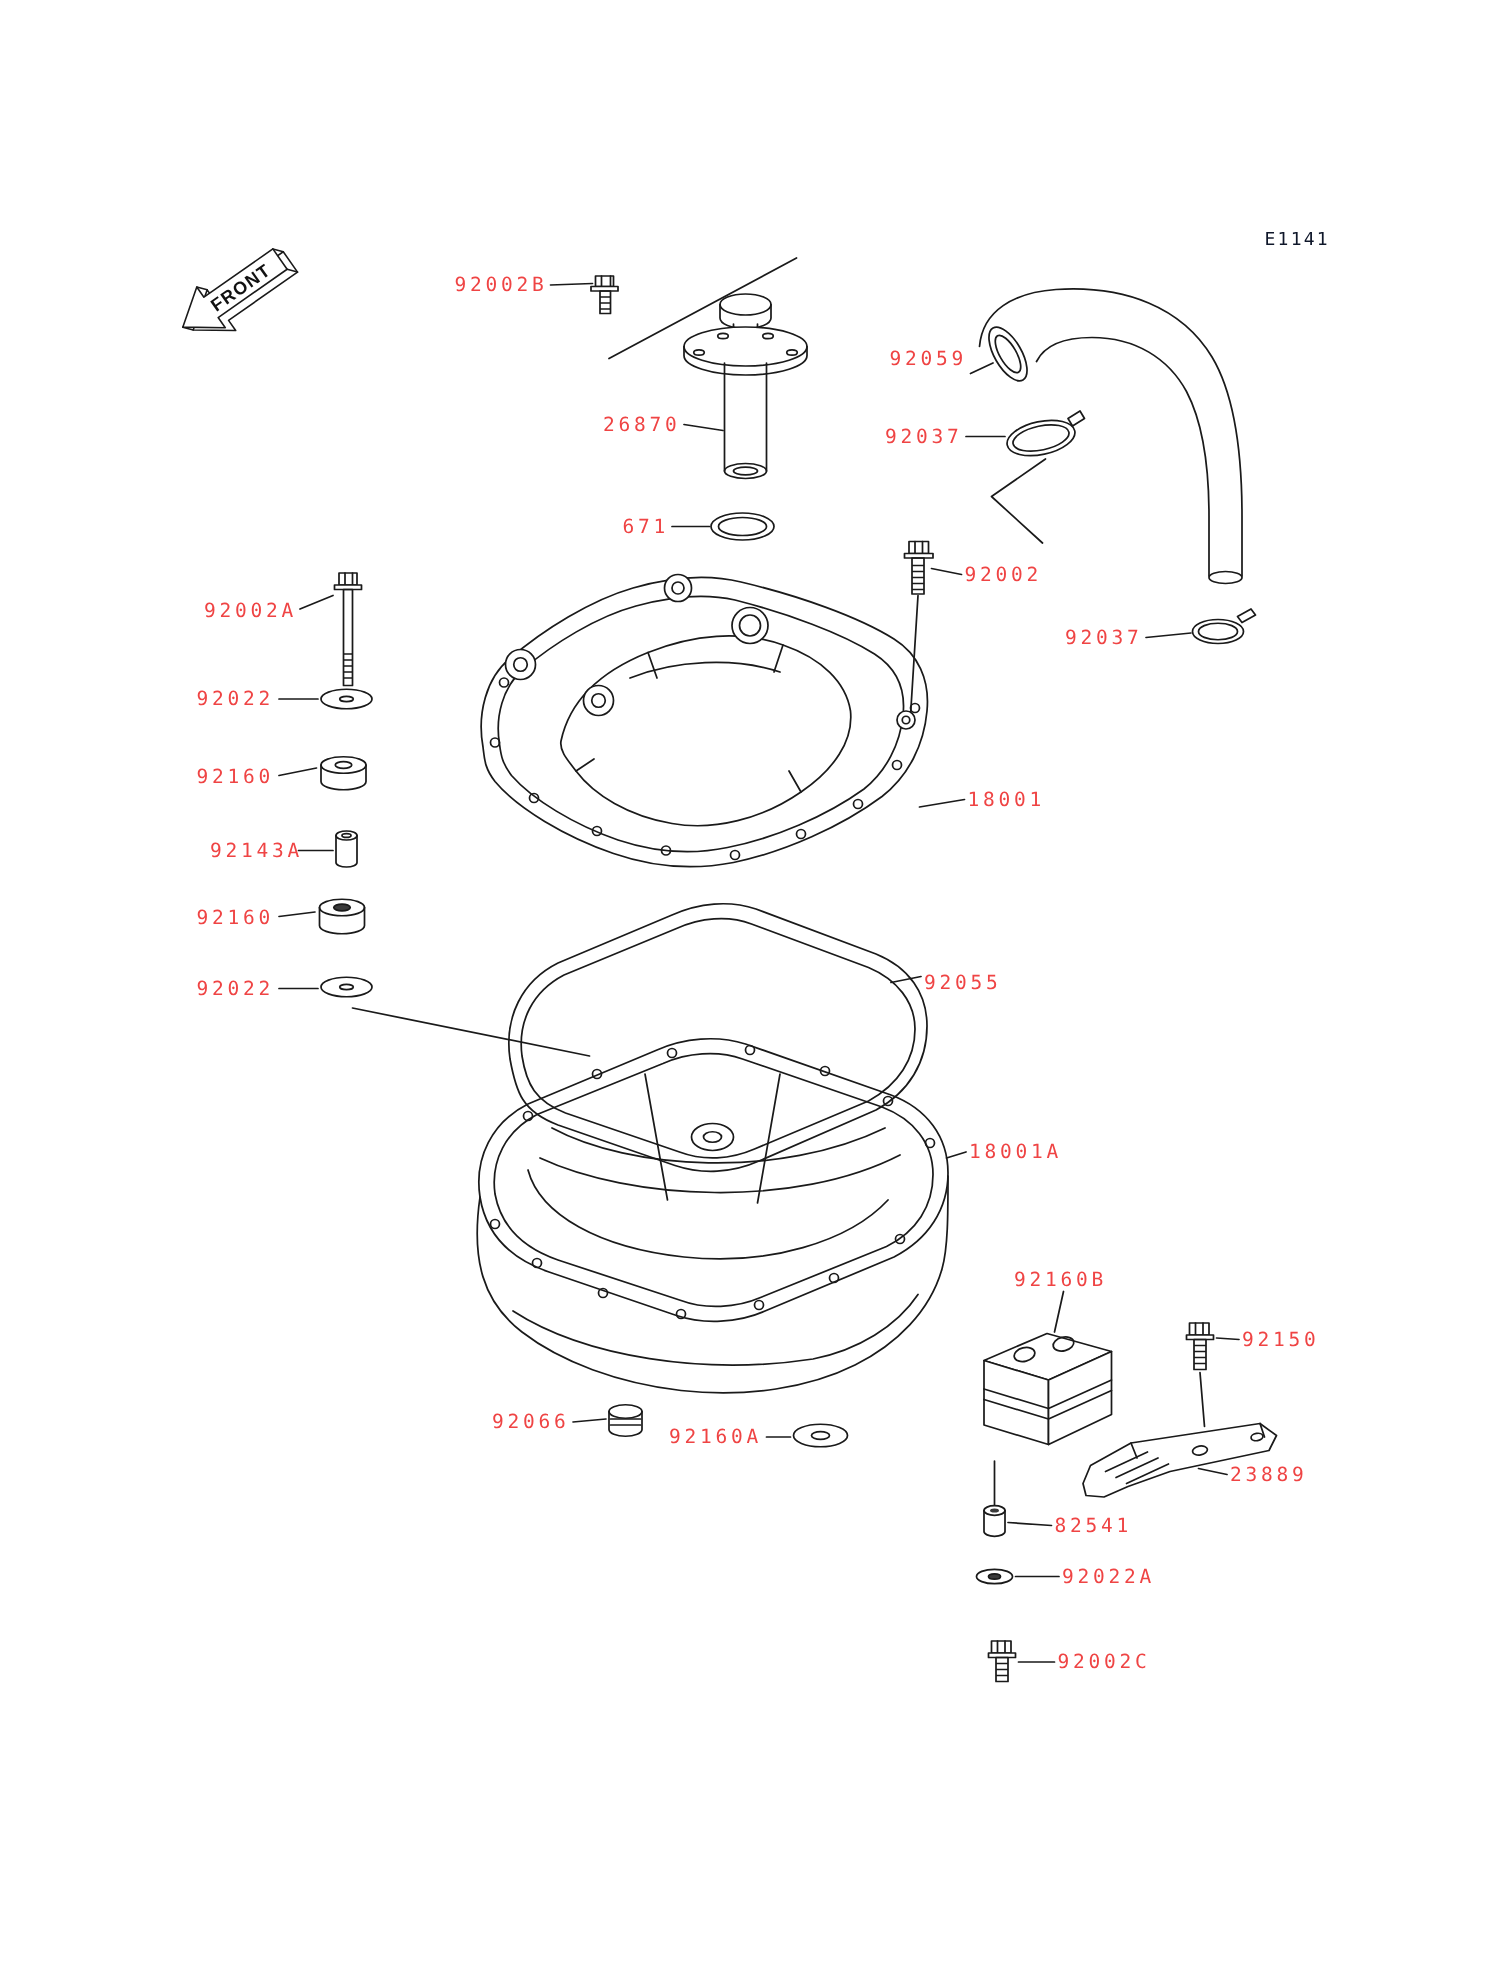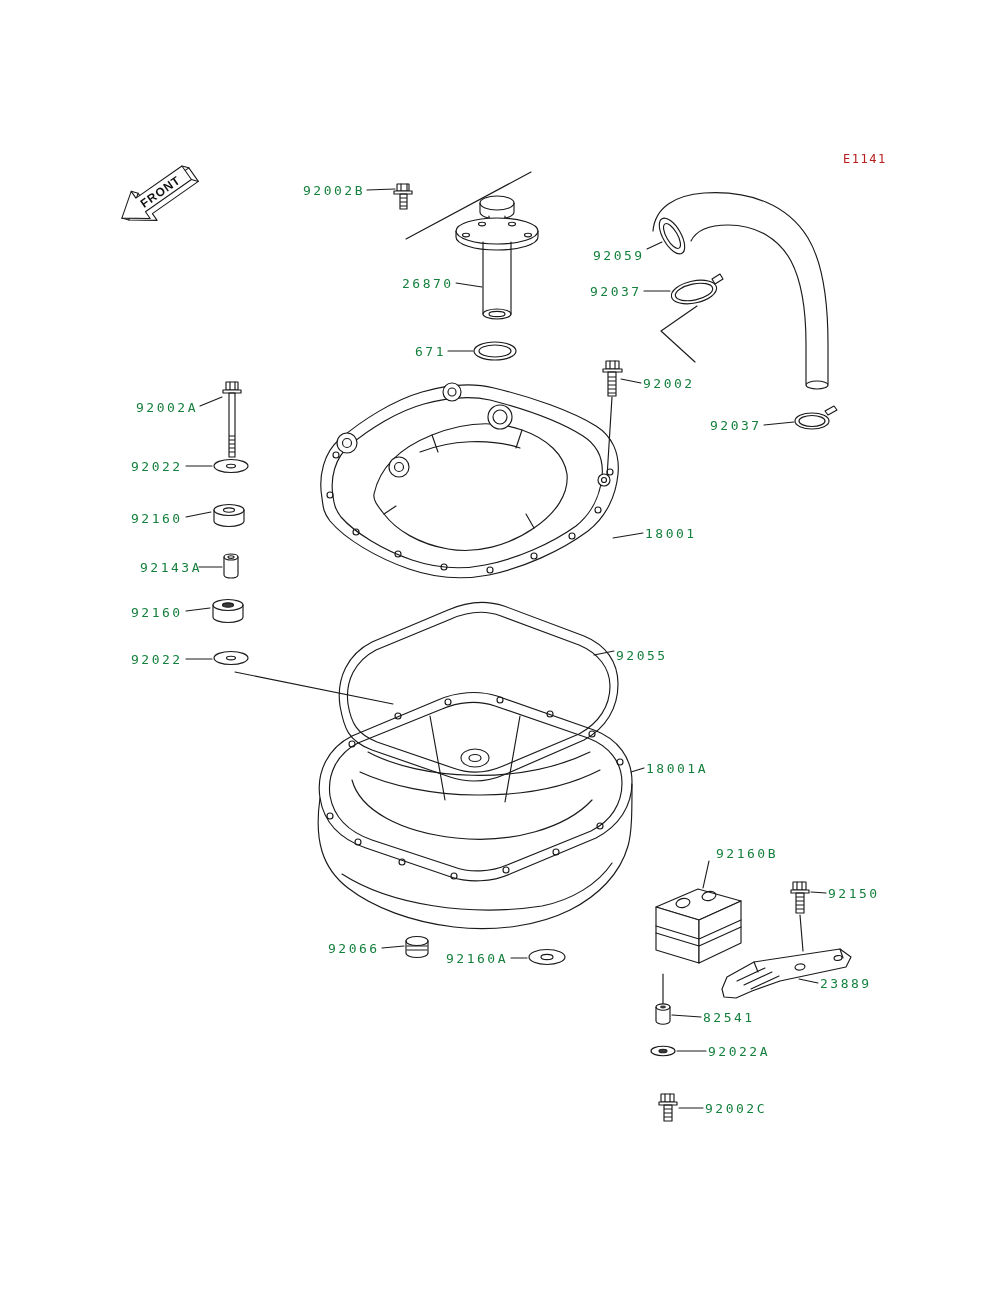--- a/index.html
+++ b/index.html
@@ -1,20 +1,20 @@
 <!DOCTYPE html>
 <html><head>
 <meta charset="utf-8">
 <style>
   html,body{margin:0;padding:0;background:#ffffff;}
   .page{position:relative;width:1000px;height:1308px;background:#fff;overflow:hidden;
         font-family:"DejaVu Sans Mono","Liberation Mono",monospace;}
   .page svg{position:absolute;left:0;top:0;}
-  .lbl{position:absolute;font-size:13px;letter-spacing:2.5px;color:#15803d;white-space:nowrap;}
-  .code{position:absolute;font-size:12px;letter-spacing:1.5px;color:#b91c1c;white-space:nowrap;}
+  .lbl{position:absolute;font-size:13px;letter-spacing:2.5px;color:#ef4444;white-space:nowrap;}
+  .code{position:absolute;font-size:12px;letter-spacing:1.5px;color:#0f172a;white-space:nowrap;}
   .ln{stroke:#1a1a1a;fill:none;stroke-width:1.15;stroke-linecap:round;stroke-linejoin:round;}
   .fw{fill:#ffffff;}
   .dk{fill:#3a3a3a;stroke:none;}
   .fronttext{fill:#111;stroke:none;font-family:"Liberation Sans",sans-serif;
              font-size:13px;font-weight:bold;letter-spacing:1px;}
 </style>
 </head>
 <body>
 
 <div class="page">
@@ -246,34 +246,34 @@
     </g>
 
   </g>
 </svg>
 
 <div class="code" style="left:843px;top:152px">E1141</div>
 
 <div class="lbl" style="left:303px;top:183px">92002B</div>
 <div class="lbl" style="left:402px;top:276px">26870</div>
 <div class="lbl" style="left:415px;top:344px">671</div>
-<div class="lbl" style="left:593px;top:248px">92059</div>
+<div class="lbl" style="left:593px;top:232px">92059</div>
 <div class="lbl" style="left:590px;top:284px">92037</div>
 <div class="lbl" style="left:643px;top:376px">92002</div>
 <div class="lbl" style="left:710px;top:418px">92037</div>
 <div class="lbl" style="left:136px;top:400px">92002A</div>
 <div class="lbl" style="left:131px;top:459px">92022</div>
 <div class="lbl" style="left:131px;top:511px">92160</div>
 <div class="lbl" style="left:140px;top:560px">92143A</div>
 <div class="lbl" style="left:131px;top:605px">92160</div>
 <div class="lbl" style="left:131px;top:652px">92022</div>
 <div class="lbl" style="left:645px;top:526px">18001</div>
 <div class="lbl" style="left:616px;top:648px">92055</div>
 <div class="lbl" style="left:646px;top:761px">18001A</div>
-<div class="lbl" style="left:716px;top:846px">92160B</div>
+<div class="lbl" style="left:676px;top:846px">92160B</div>
 <div class="lbl" style="left:828px;top:886px">92150</div>
 <div class="lbl" style="left:820px;top:976px">23889</div>
 <div class="lbl" style="left:703px;top:1010px">82541</div>
 <div class="lbl" style="left:708px;top:1044px">92022A</div>
 <div class="lbl" style="left:705px;top:1101px">92002C</div>
 <div class="lbl" style="left:328px;top:941px">92066</div>
 <div class="lbl" style="left:446px;top:951px">92160A</div>
 
 </div>
 

